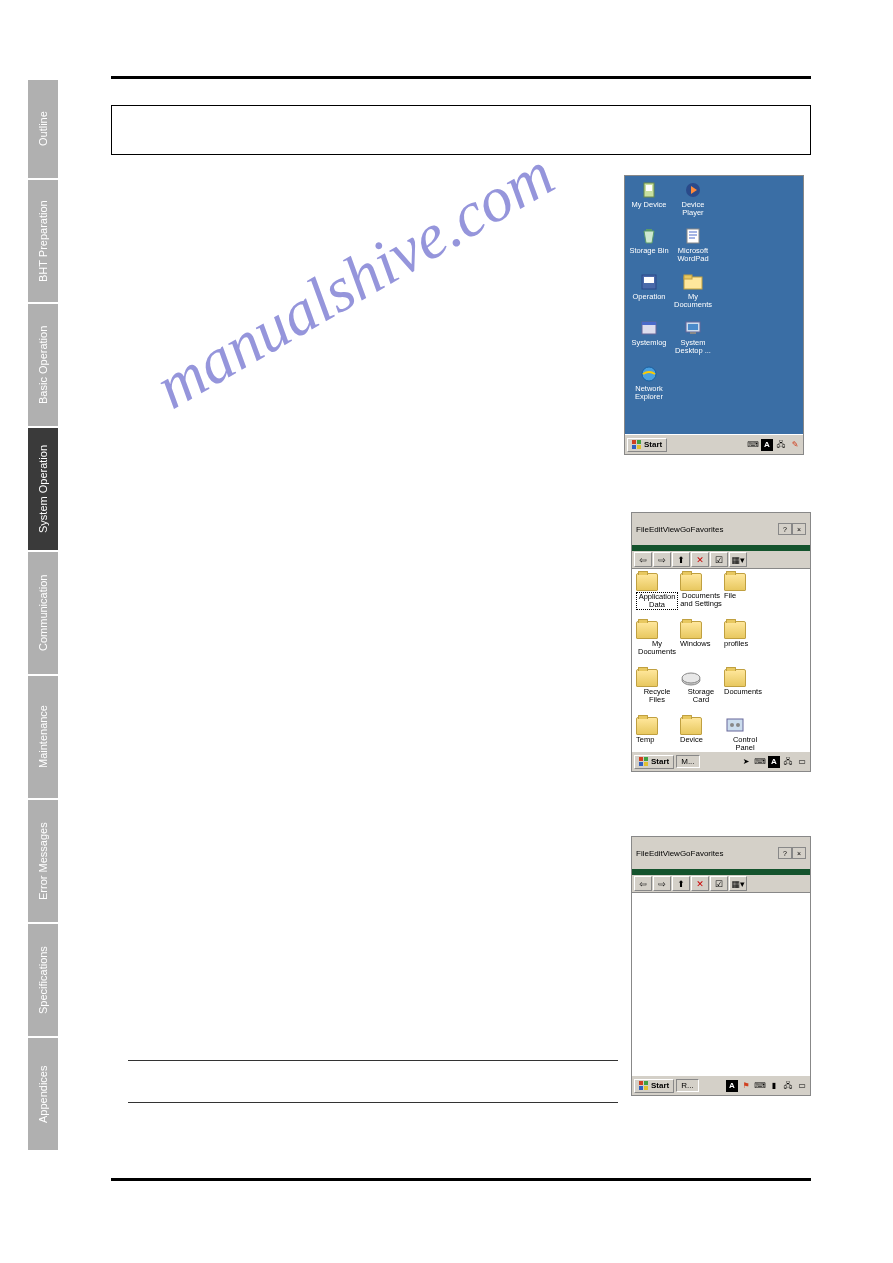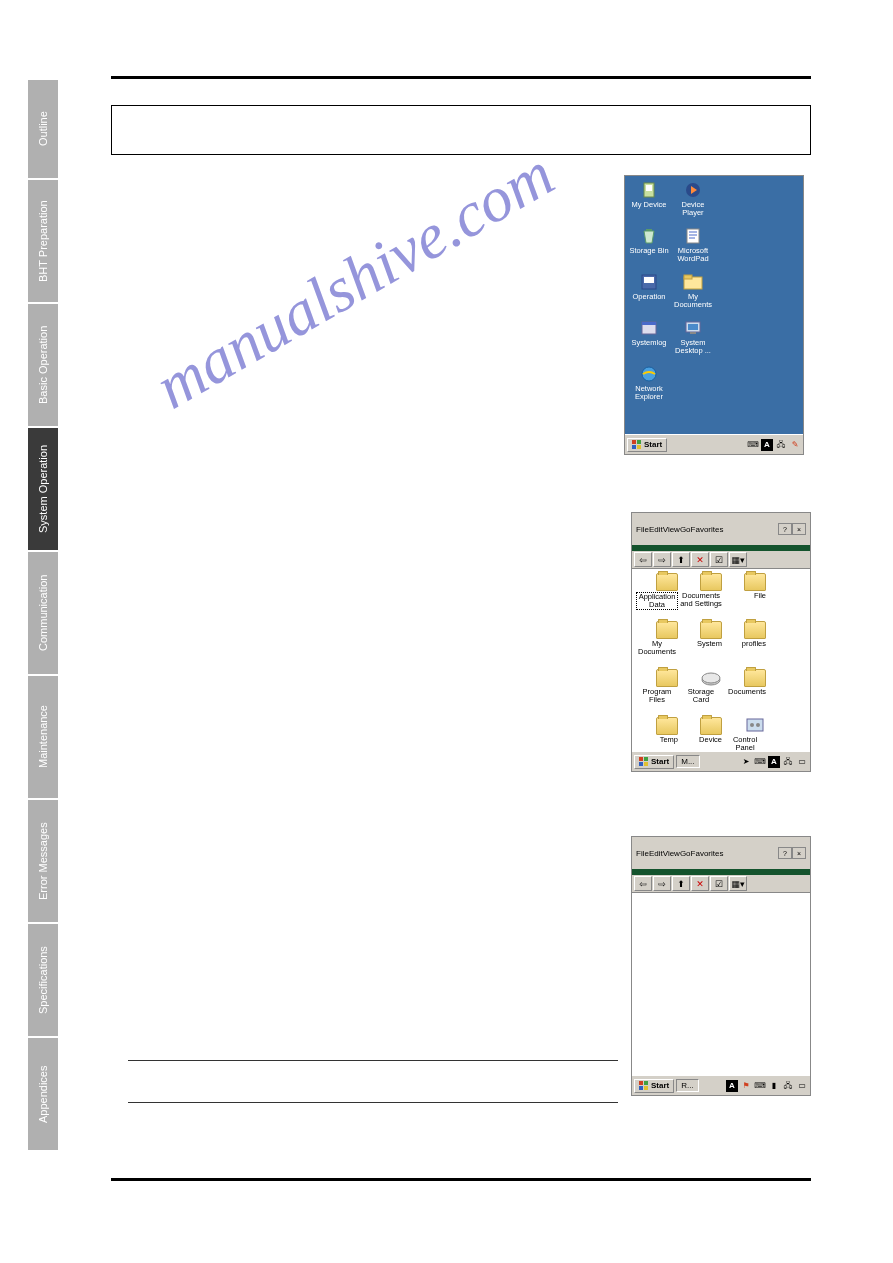--- a/index.html
+++ b/index.html
@@ -35,21 +35,21 @@
 .tray-icon { width: 12px; height: 12px; display: flex; align-items: center; justify-content: center; font-size: 8px; }
 
 .menubar { height: 16px; background: #d4d0c8; display: flex; align-items: center; padding: 16px 4px; gap: 0; font-size: 8px; border-bottom: 6px solid #14532d; }
 .menubar .spacer { flex: 1; }
 .win-btn { width: 14px; height: 12px; border: 1px solid #888; background: #d4d0c8; font-size: 7px; display: flex; align-items: center; justify-content: center; }
 
 .toolbar { height: 18px; background: #d4d0c8; display: flex; align-items: center; padding: 0 2px; gap: 1px; border-bottom: 1px solid #888; }
 .tb-btn { width: 18px; height: 15px; border: 1px solid #888; border-top-color: #fff; border-left-color: #fff; background: #d4d0c8; display: flex; align-items: center; justify-content: center; font-size: 9px; }
 
 .file-grid { padding: 4px; display: flex; flex-wrap: wrap; gap: 4px 2px; align-content: flex-start; }
-.f-icon { width: 42px; height: 44px; display: flex; flex-direction: column; align-items: flex-end; text-align: center; font-size: 7.5px; line-height: 1.05; color: #000; }
+.f-icon { width: 42px; height: 44px; display: flex; flex-direction: column; align-items: flex-start; text-align: center; font-size: 7.5px; line-height: 1.05; color: #000; }
 .f-icon .glyph { width: 22px; height: 18px; margin-bottom: 1px; }
 
 .folder-glyph { background: linear-gradient(#ffe79c, #e8c860); border: 1px solid #c0a040; border-radius: 2px 2px 1px 1px; position: relative; }
 .folder-glyph::before { content: ''; position: absolute; top: -3px; left: 1px; width: 8px; height: 3px; background: #e8c860; border: 1px solid #c0a040; border-bottom: none; border-radius: 1px 1px 0 0; }
 
 .selected-label { border: 1px dotted #000; padding: 0 1px; }
 </style>
 </head>
 <body>
 
@@ -214,29 +214,29 @@
     <div class="f-icon">
         <span class="glyph folder-glyph"></span>
         <span>File</span>
       </div>
     <div class="f-icon">
         <span class="glyph folder-glyph"></span>
         <span>My Documents</span>
       </div>
     <div class="f-icon">
         <span class="glyph folder-glyph"></span>
-        <span>System</span>
+        <span>Windows</span>
       </div>
     <div class="f-icon">
         <span class="glyph folder-glyph"></span>
         <span>profiles</span>
       </div>
     <div class="f-icon">
         <span class="glyph folder-glyph"></span>
-        <span>Program Files</span>
+        <span>Recycle Files</span>
       </div>
     <div class="f-icon">
         <span class="glyph"><svg width="22" height="18">
             <ellipse cx="11" cy="11" rx="9" ry="5" fill="#ccc" stroke="#888"></ellipse>
             <ellipse cx="11" cy="9" rx="9" ry="5" fill="#e8e8e8" stroke="#888"></ellipse>
           </svg></span>
         <span>Storage Card</span>
       </div>
     <div class="f-icon">
         <span class="glyph folder-glyph"></span>

